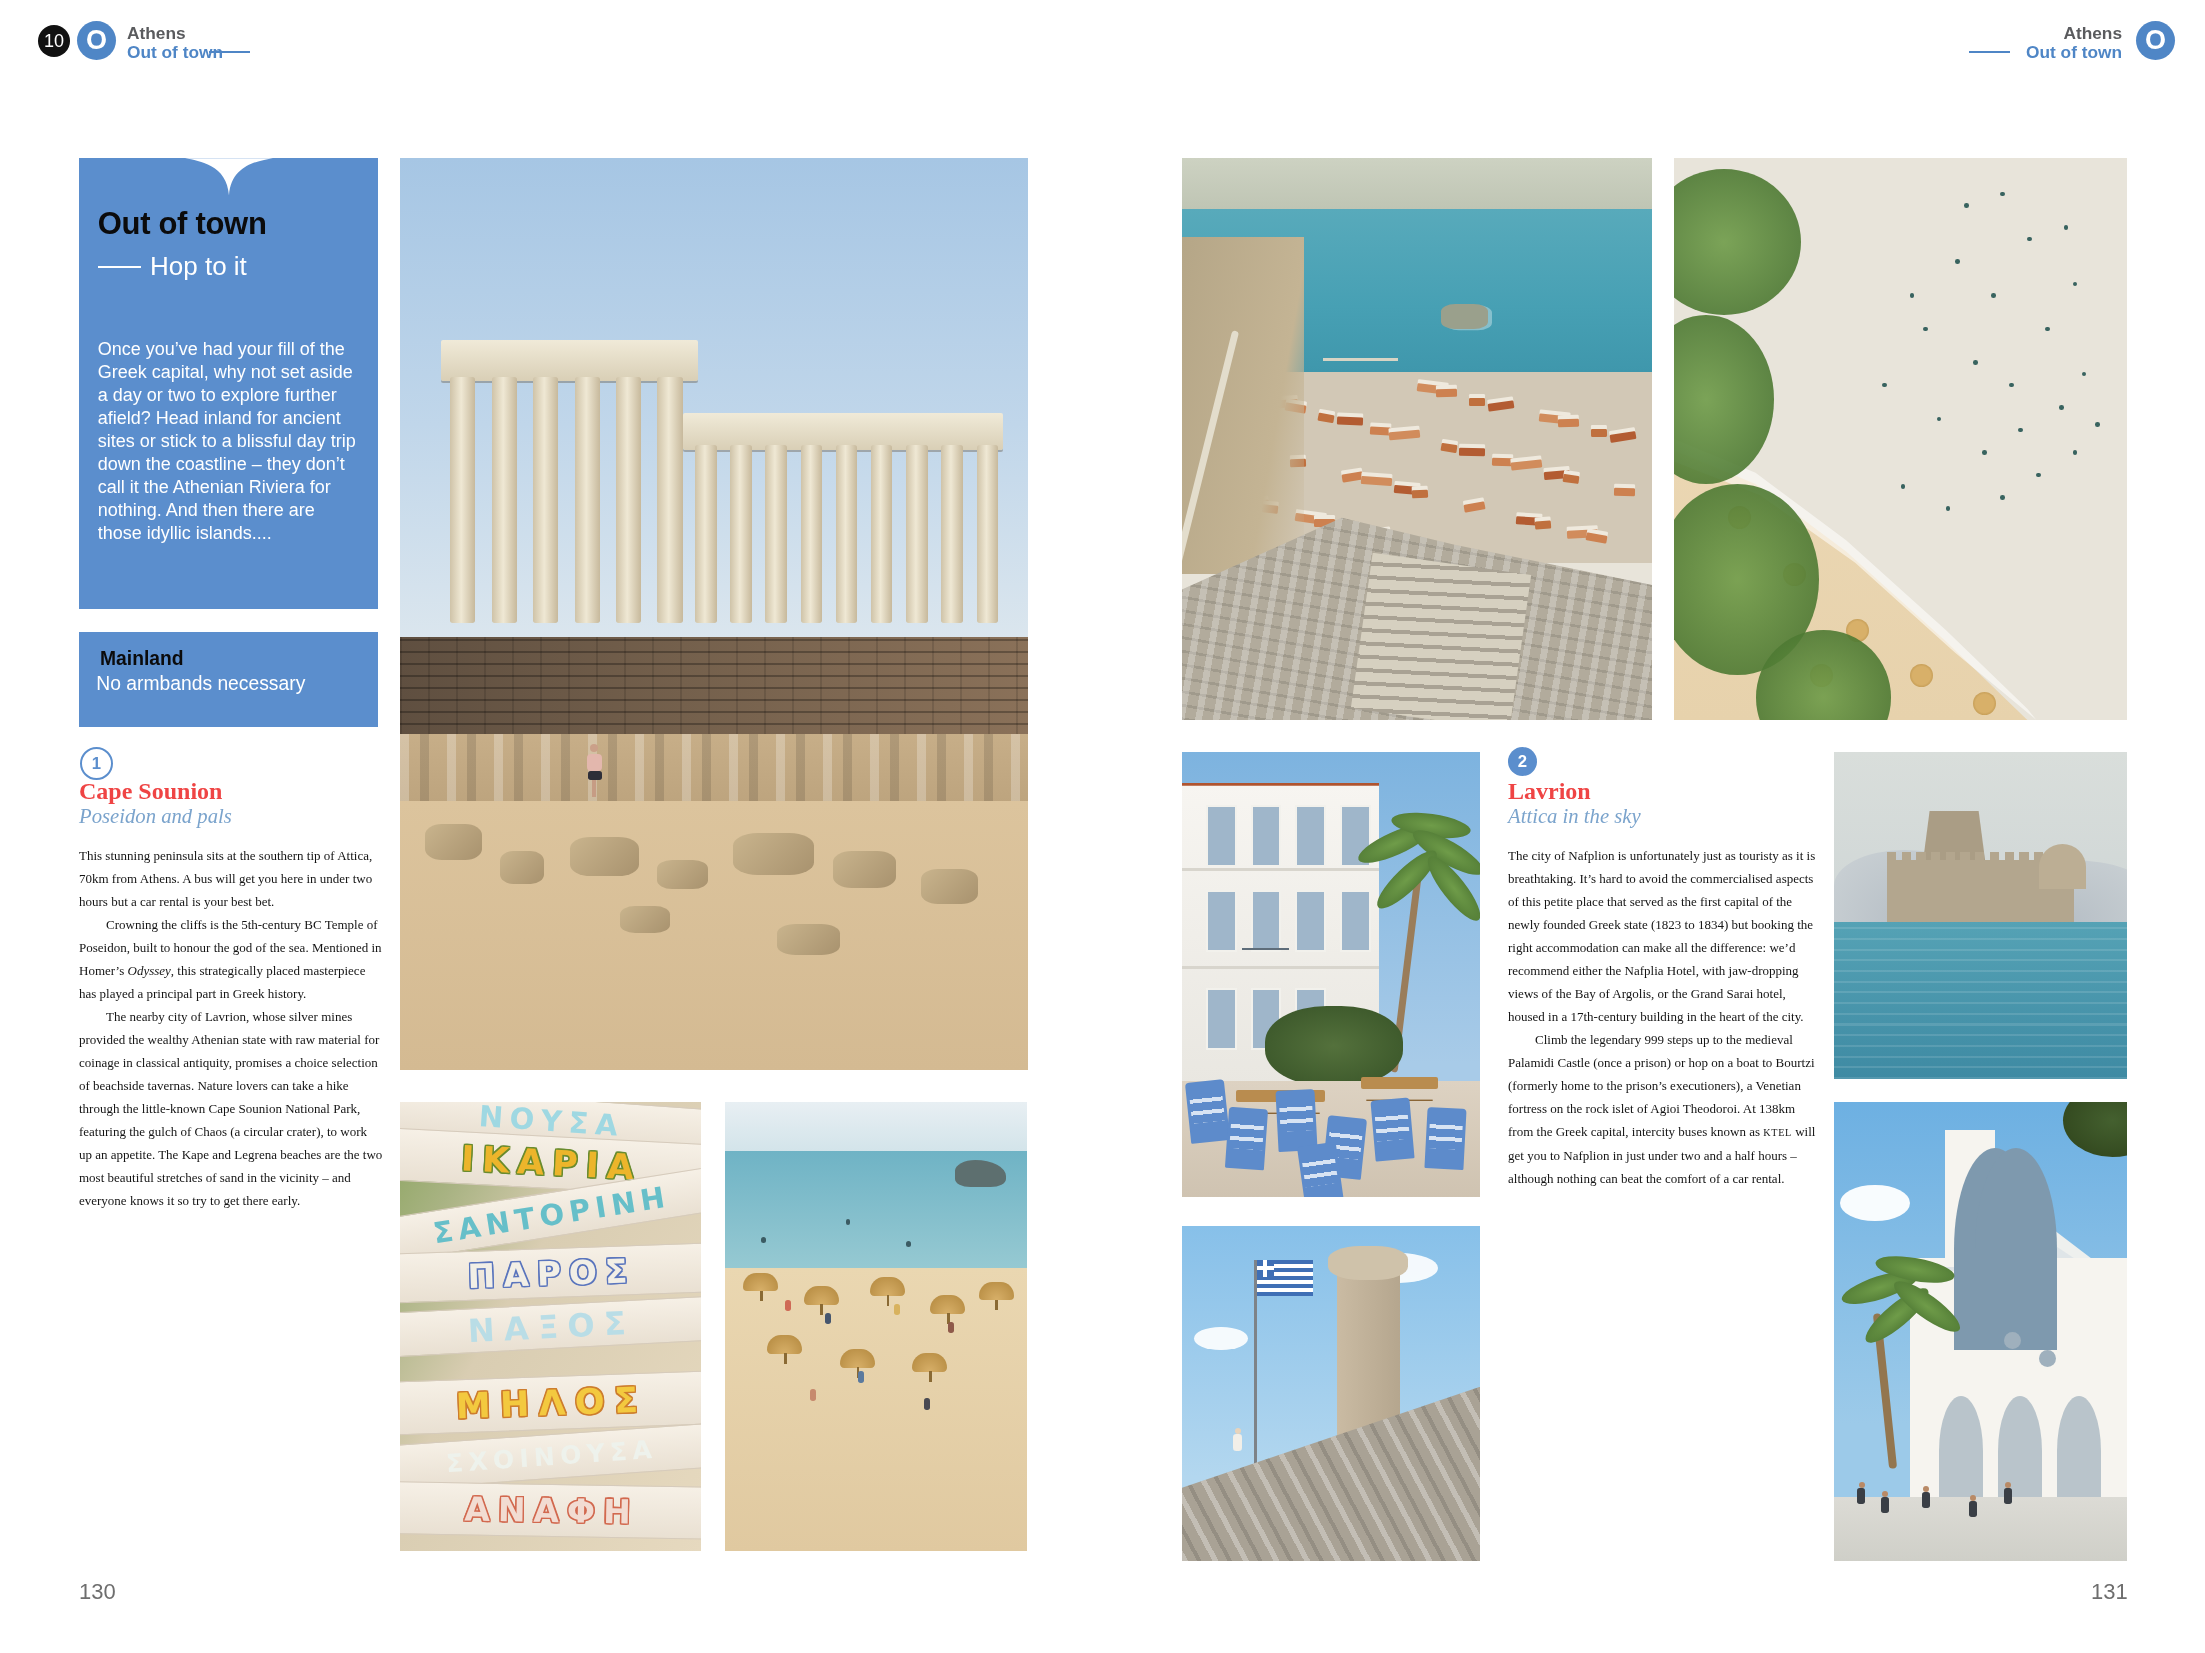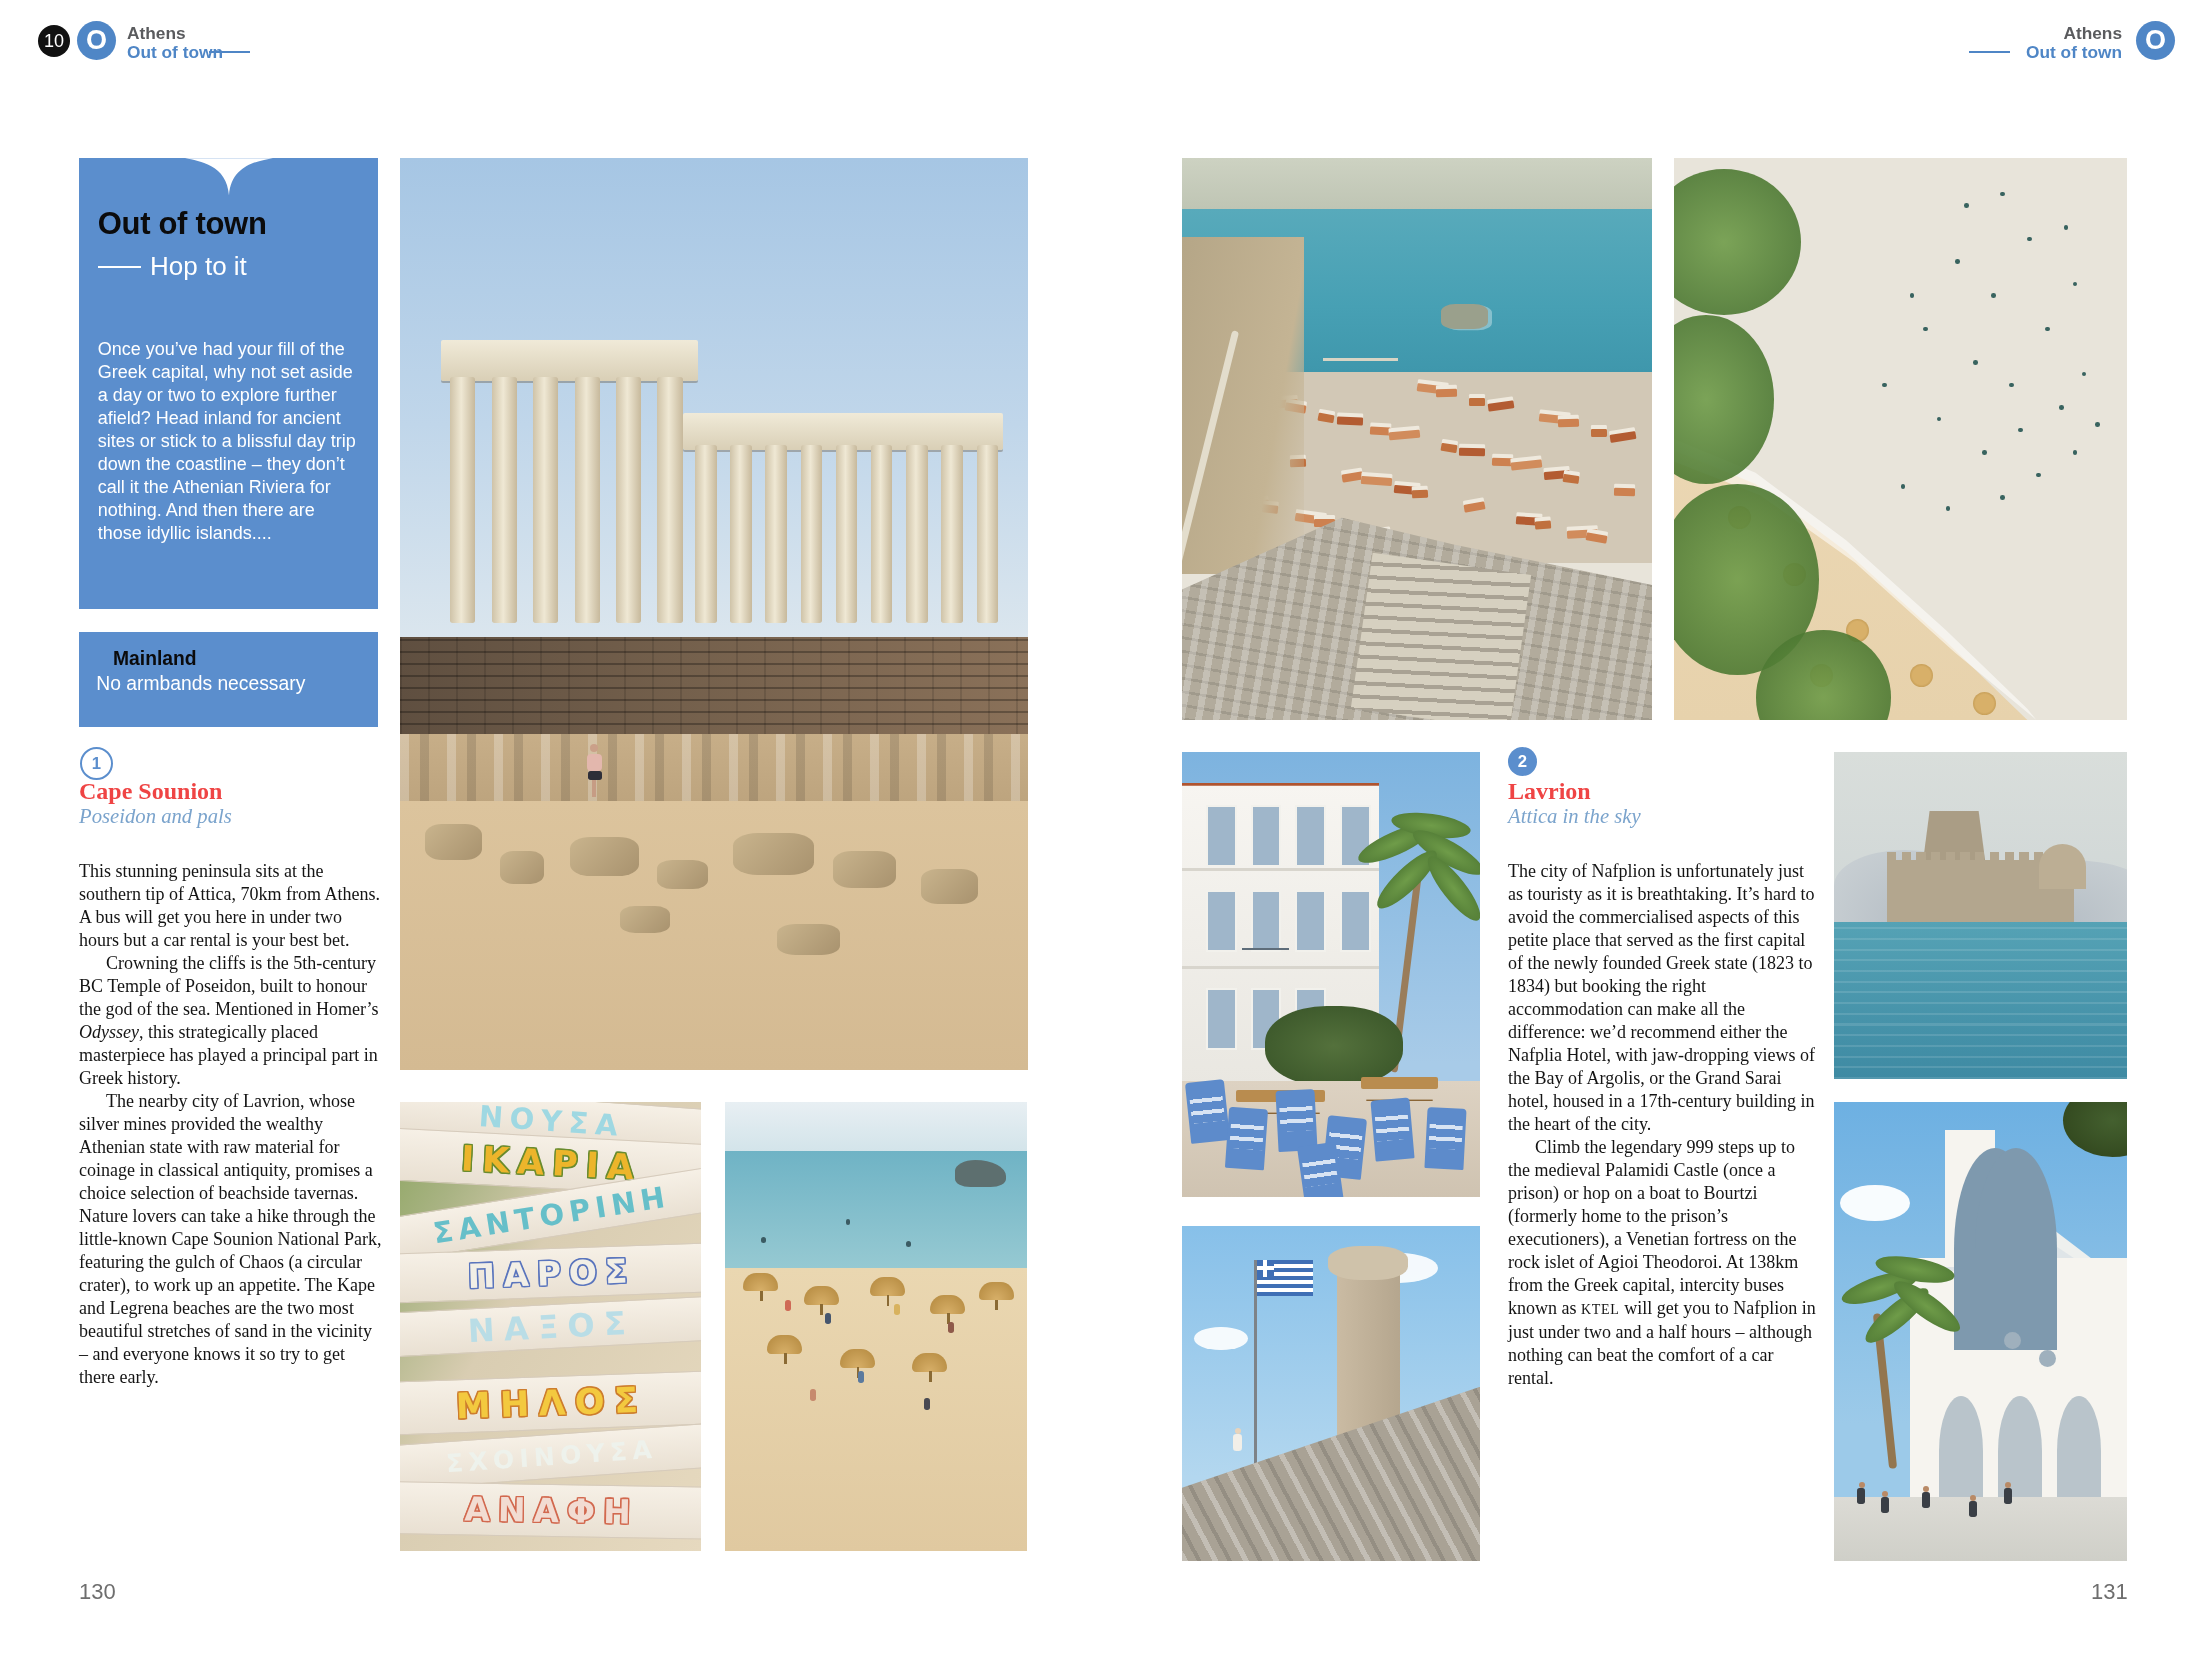--- a/index.html
+++ b/index.html
@@ -26,31 +26,31 @@
   #intro-box{left:79px;top:158px;width:299px;height:451px;background:#5b8ecd;color:#fff;}
   #intro-notch{position:absolute;left:50%;top:0;transform:translateX(-50%);}
   #intro-title{font-size:31px;font-weight:bold;color:#0b0b0c;margin:48px 0 0 18.7px;letter-spacing:-0.3px;}
   #intro-sub{display:flex;align-items:center;margin:9.3px 0 0 18.7px;}
   #intro-sub .rule{width:43px;height:2px;background:#fff;margin-right:9.3px;}
   #intro-sub .txt{font-size:26px;color:#fff;}
   #intro-body{margin:56px 18.7px 0 18.7px;font-size:18px;line-height:23px;color:#fff;}
 
   
   #cat-box{left:79px;top:632px;width:299px;height:95px;background:#5b8ecd;padding:0;}
-  #cat-title{font-size:19.3px;font-weight:bold;color:#0b0b0c;margin:16px 0 0 34px;}
+  #cat-title{font-size:19.3px;font-weight:bold;color:#0b0b0c;margin:16px 0 0 21px;}
   #cat-sub{font-size:19.3px;color:#fff;margin:2.7px 0 0 17.3px;}
 
   
   .num-badge{position:absolute;width:29px;height:29px;border-radius:50%;display:flex;align-items:center;justify-content:center;
              font-size:16.7px;font-weight:bold;}
   .num-outline{border:2px solid #5b8ecd;color:#5b8ecd;background:#fff;}
   .num-fill{background:#5b8ecd;color:#fff;}
   .entry-title{position:absolute;font-family:"Liberation Serif","DejaVu Serif",serif;font-size:24px;color:#ef4444;font-weight:bold;}
   .entry-tag{position:absolute;font-family:"Liberation Serif","DejaVu Serif",serif;font-style:italic;font-size:20.7px;color:#7aa3cc;}
-  .body-col{position:absolute;font-family:"Liberation Serif","DejaVu Serif",serif;font-size:18px;line-height:23px;color:#141414;margin-top:16px;}
+  .body-col{position:absolute;font-family:"Liberation Serif","DejaVu Serif",serif;font-size:13px;line-height:23px;color:#141414;}
   .body-col p{margin:0;}
   .body-col p + p{text-indent:27px;}
   .body-col em{font-style:italic;}
   .sc{font-size:0.78em;letter-spacing:0.7px;}
 
   .pagenum{position:absolute;font-size:22px;color:#6e6e6e;}
 
   
   .photo{position:absolute;overflow:hidden;background:#e8e4da;}
   .photo *{position:absolute;}

